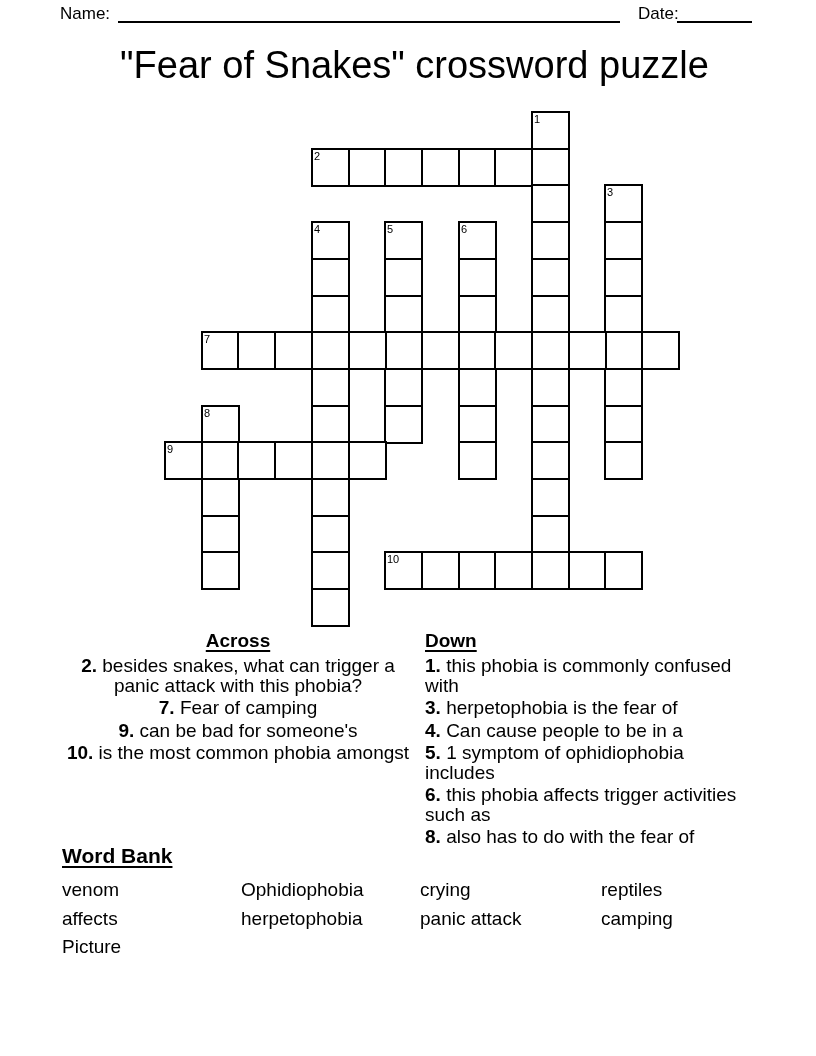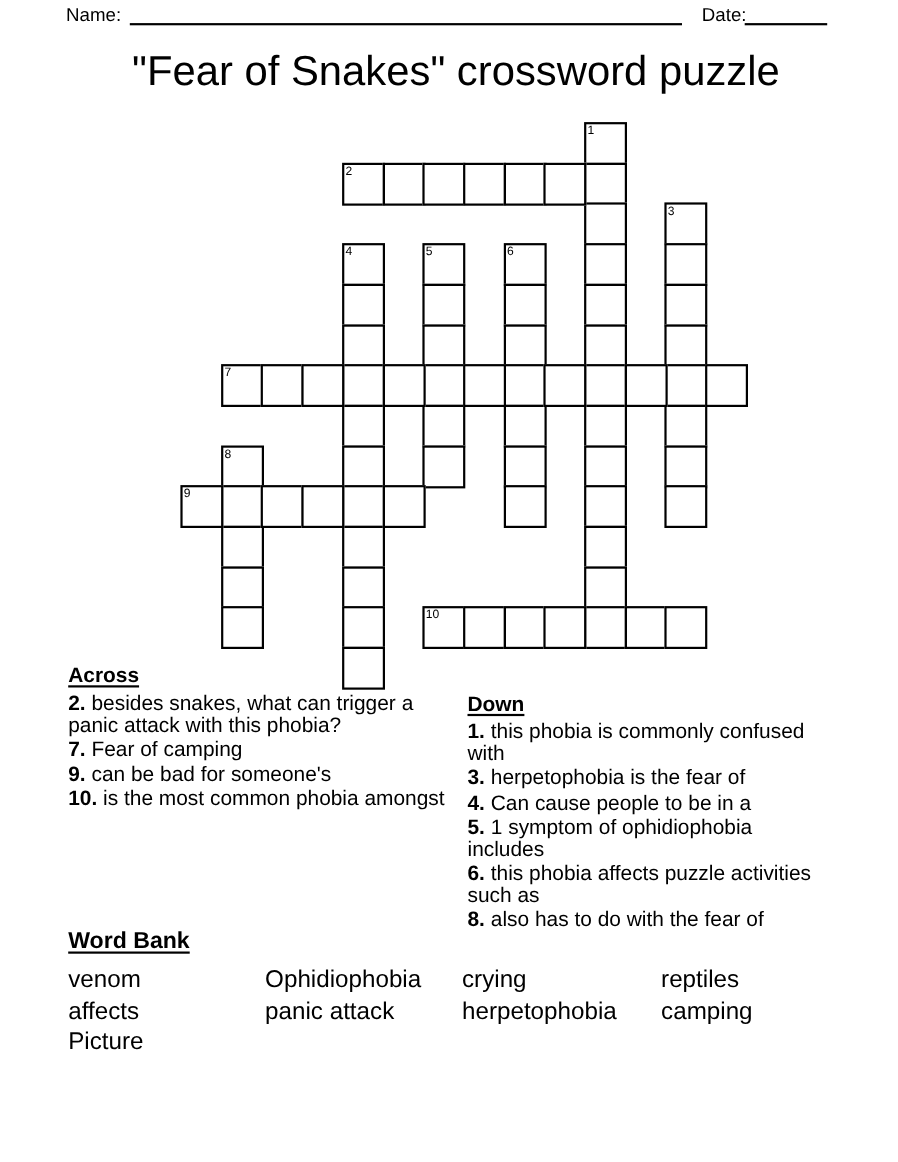--- a/index.html
+++ b/index.html
@@ -53,38 +53,38 @@
     text-decoration: underline;
     text-decoration-thickness: 2px;
     text-underline-offset: 3px;
   }
   .clue-col p.clue {
     margin: 0 0 3px 0;
     font-size: 19px;
     line-height: 19.5px;
   }
   .clue .num { font-weight: bold; }
-  #across-col { left: 49px; top: 604px; width: 352px; }
+  #across-col { left: 49px; top: 630px; width: 352px; text-align: center; }
   #down-col   { left: 412px; top: 630px; width: 332px; }
 
   
   #wordbank { left: 49px; top: 844px; width: 720px; }
   #wordbank h2 {
     margin: 0 0 8px 0;
     font-size: 21px;
     line-height: 24px;
     font-weight: bold;
     text-decoration: underline;
     text-decoration-thickness: 2px;
     text-underline-offset: 3px;
   }
   #wb-words {
     display: grid;
     grid-template-columns: 179px 179px 181px 1fr;
-    font-size: 22px;
+    font-size: 19px;
     line-height: 28.5px;
   }
 </style>
 </head>
 <body>
 
 <span class="abs" id="name-label">Name:</span>
 <div class="abs" id="name-line"></div>
 <span class="abs" id="date-label">Date:</span>
 <div class="abs" id="date-line"></div>
@@ -195,30 +195,30 @@
   <p class="clue"><span class="num">9.</span> <span>can be bad for someone's</span></p>
   <p class="clue"><span class="num">10.</span> <span>is the most common phobia amongst</span></p>
 </div>
 
 <div class="abs clue-col" id="down-col">
   <h2>Down</h2>
   <p class="clue"><span class="num">1.</span> <span>this phobia is commonly confused with</span></p>
   <p class="clue"><span class="num">3.</span> <span>herpetophobia is the fear of</span></p>
   <p class="clue"><span class="num">4.</span> <span>Can cause people to be in a</span></p>
   <p class="clue"><span class="num">5.</span> <span>1 symptom of ophidiophobia includes</span></p>
-  <p class="clue"><span class="num">6.</span> <span>this phobia affects puzzle activities such as</span></p>
+  <p class="clue"><span class="num">6.</span> <span>this phobia affects trigger activities such as</span></p>
   <p class="clue"><span class="num">8.</span> <span>also has to do with the fear of</span></p>
 </div>
 
 <div class="abs" id="wordbank">
   <h2>Word Bank</h2>
   <div id="wb-words">
     <span>venom</span>
     <span>Ophidiophobia</span>
     <span>crying</span>
     <span>reptiles</span>
     <span>affects</span>
+    <span>herpetophobia</span>
     <span>panic attack</span>
-    <span>herpetophobia</span>
     <span>camping</span>
     <span>Picture</span>
   </div>
 </div>
 
 </body></html>

